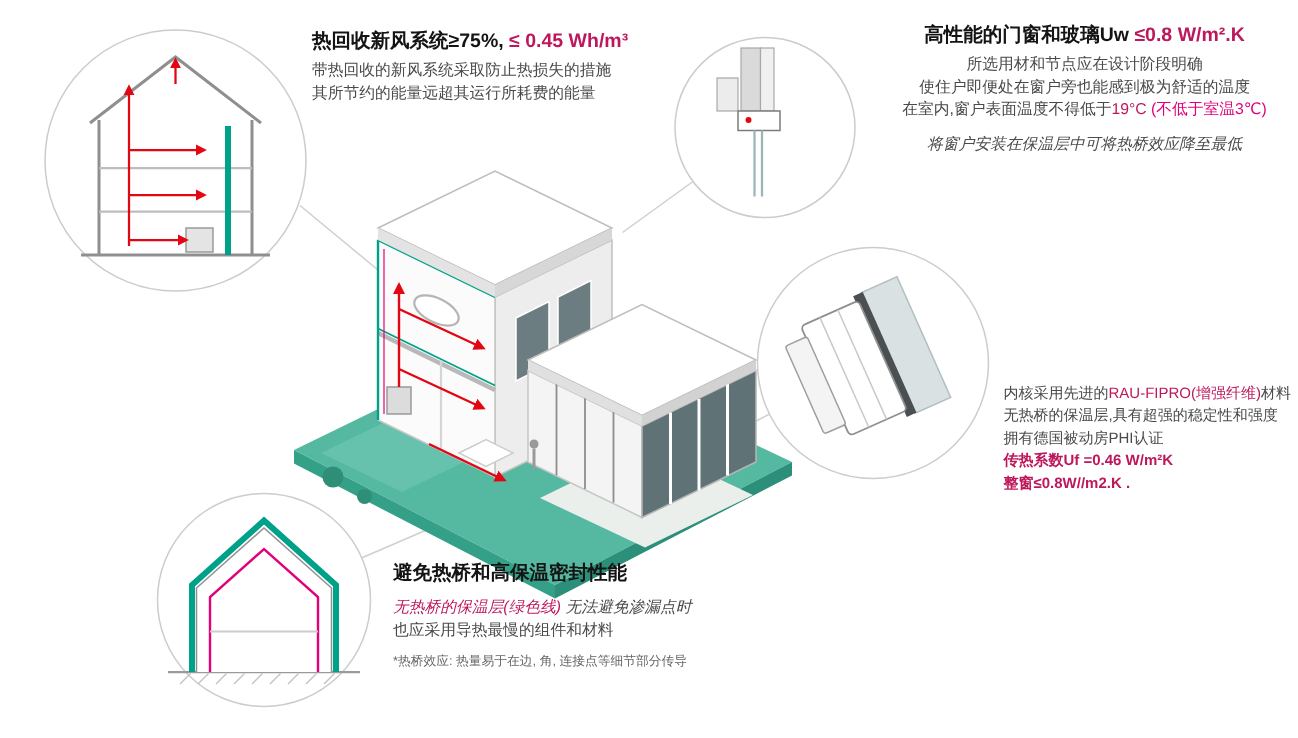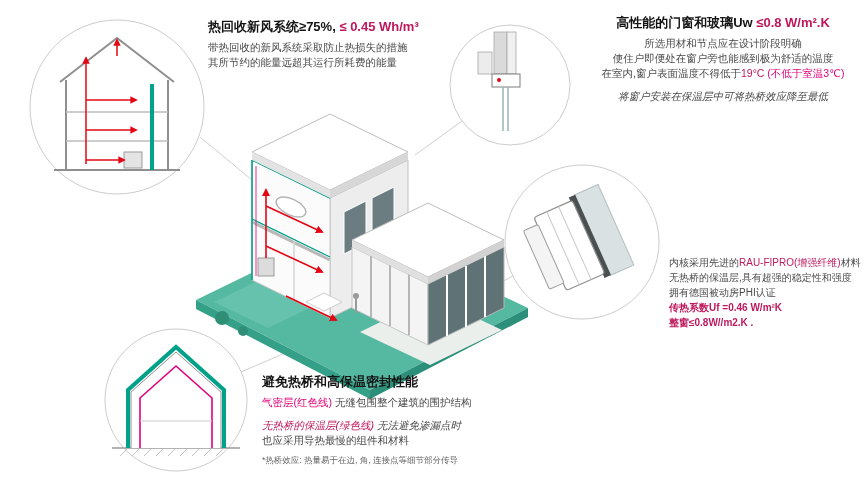--- a/index.html
+++ b/index.html
@@ -176,19 +176,18 @@
   <div class="tblock small" style="left:669px;top:210px;width:198px;margin-top:45px;">
     <div><span>内核采用先进的</span><span class="green">RAU-FIPRO(增强纤维)</span><span>材料</span></div>
     <div>无热桥的保温层,具有超强的稳定性和强度</div>
     <div>拥有德国被动房PHI认证</div>
     <div class="green bold">传热系数Uf =0.46 W/m²K</div>
     <div class="green bold">整窗≤0.8W//m2.K .</div>
   </div>
 
   <div class="tblock" style="left:262px;top:360px;width:310px;margin-top:13px;">
     <div class="blocktitle">避免热桥和高保温密封性能</div>
-    <div><span class="pink">气密层(红色线)</span><span> 无缝包围整个建筑的围护结构</span></div>
     <div class="mt8"><span class="green">无热桥的保温层(绿色线)</span><span> 无法避免渗漏点时</span></div>
     <div>也应采用导热最慢的组件和材料</div>
     <div class="footnote">*热桥效应: 热量易于在边, 角, 连接点等细节部分传导</div>
   </div>
 
 </div>
 
 </body></html>

